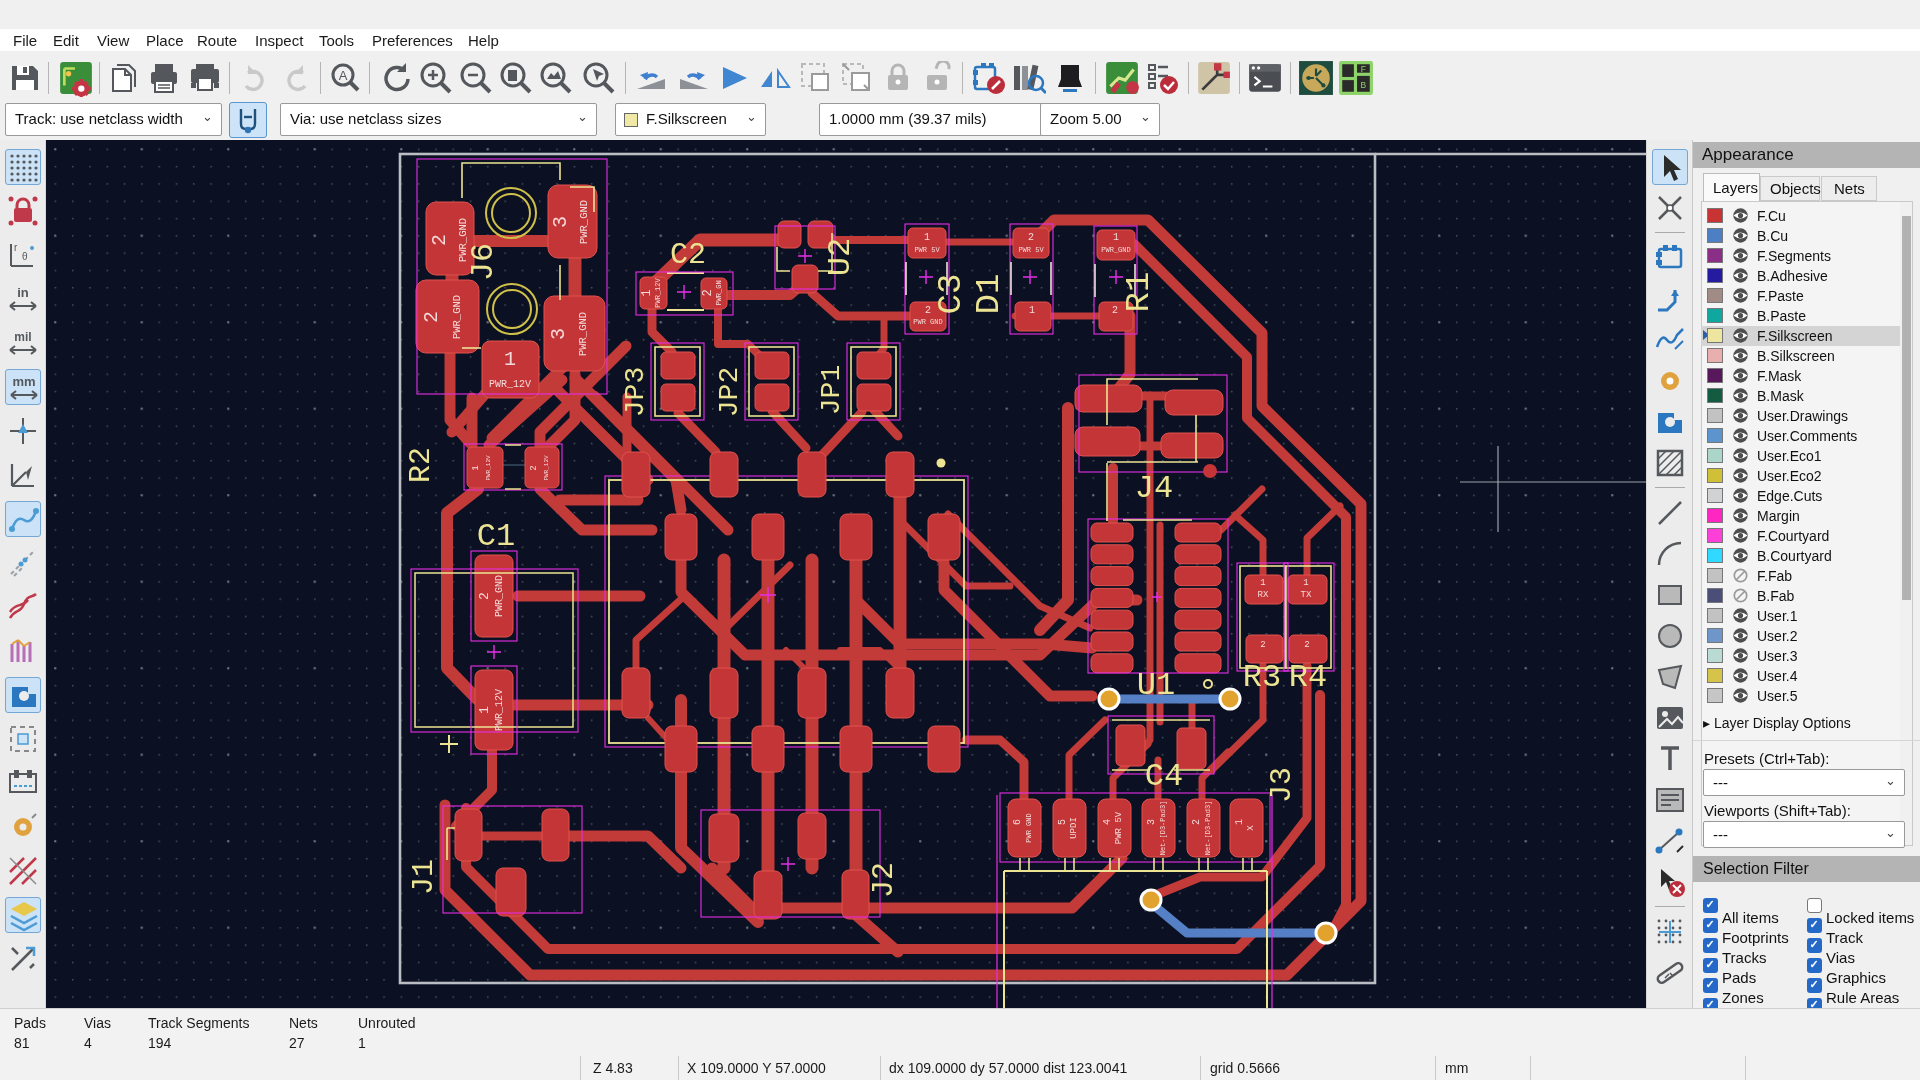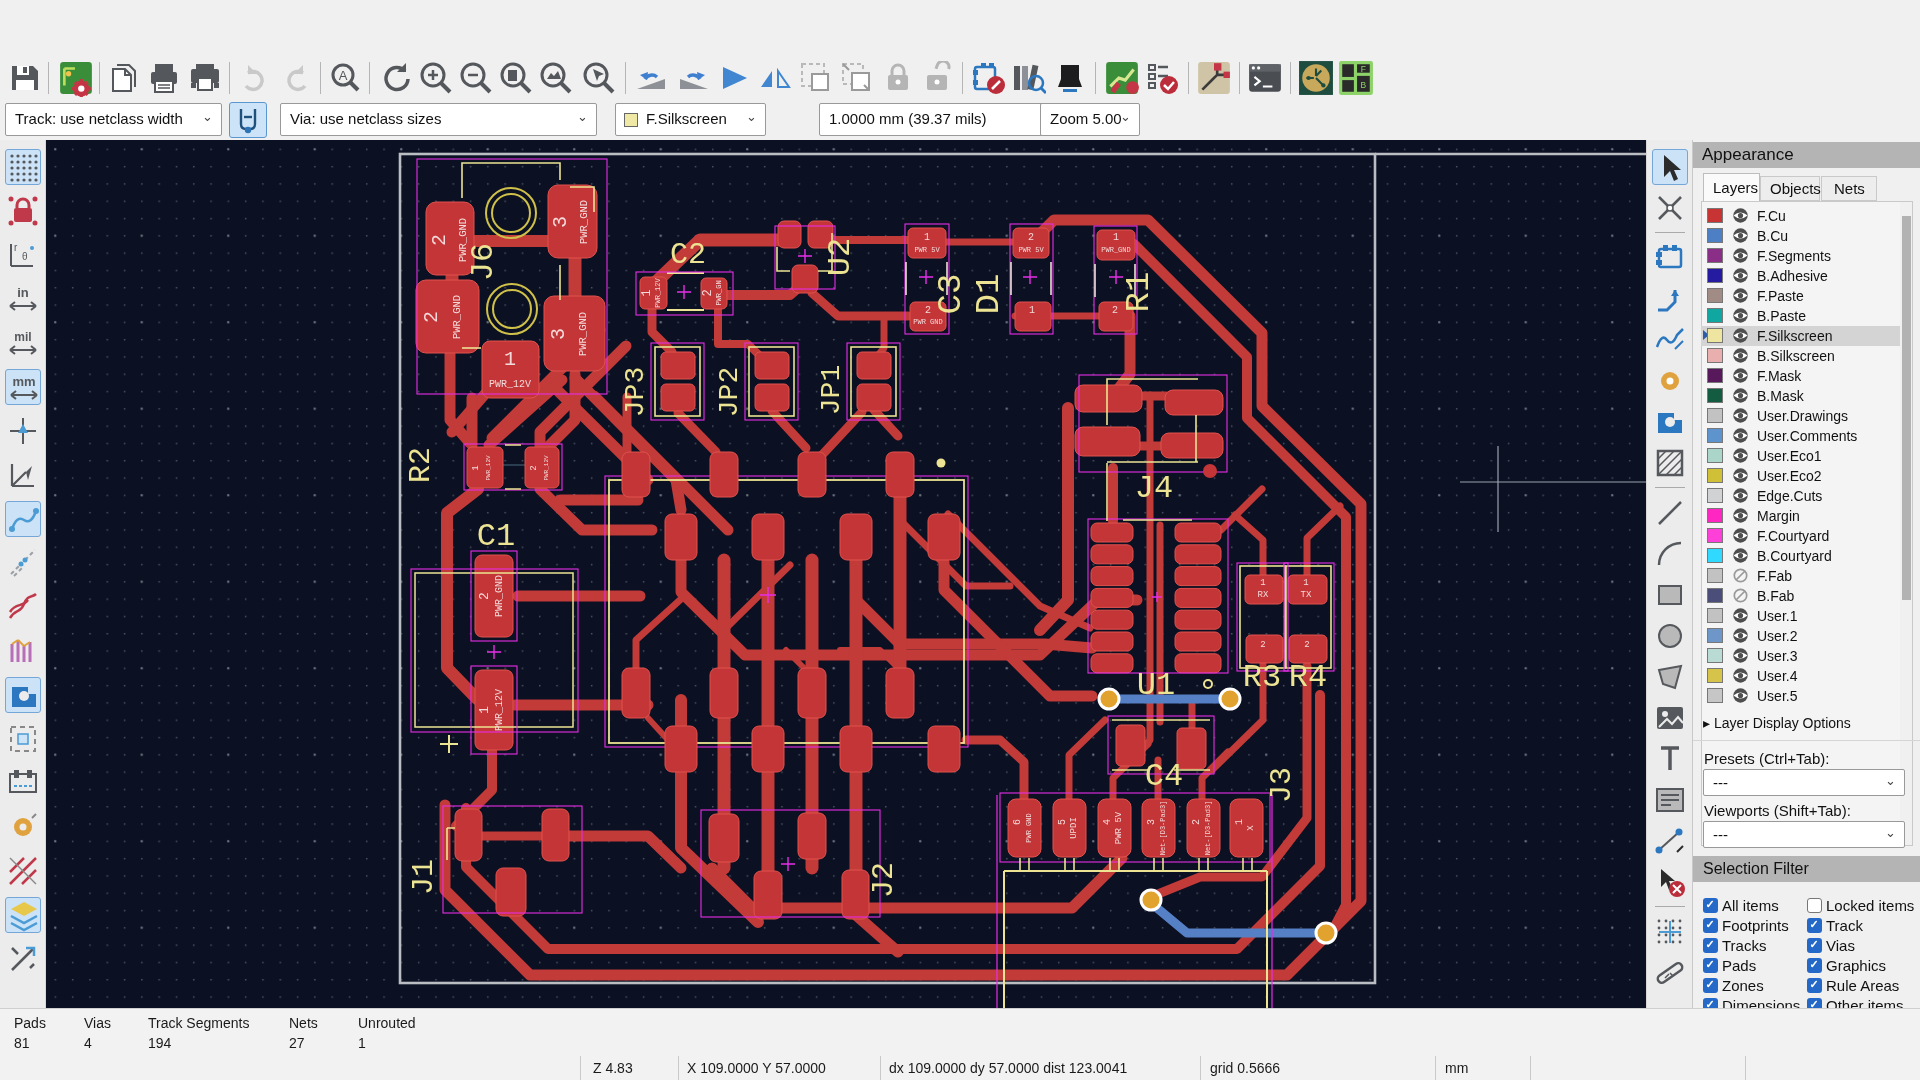--- a/index.html
+++ b/index.html
@@ -21,30 +21,41 @@
   #rtb { left:1646px; top:140px; width:46px; height:868px; background:#ececec; border-left:1px solid #d8d8d8; }
   #panel { left:1692px; top:140px; width:228px; height:868px; background:#f0f0f0; border-left:1px solid #c8c8c8; font-size:13px; color:#111; }
   .sw { position:absolute; width:16px; height:15px; border:1px solid #777; }
   .eye { position:absolute; }
   .lname { position:absolute; font-size:14px; }
   .cbrow { position:absolute; width:110px; height:20px; }
   .cb { position:absolute; top:1px; width:15px; height:15px; border-radius:3px; background:#2569c8; }
   .cb:after { content:"\2713"; color:#fff; font-size:11px; position:absolute; left:2.5px; top:0px; font-weight:bold; }
   .cb.un { background:#fff; border:1px solid #777; }
   .cb.un:after { content:""; }
-  .cblbl { position:absolute; top:0px; font-size:15px; white-space:nowrap; }
+  .cblbl { position:absolute; top:12px; font-size:15px; white-space:nowrap; }
   #status { left:0; top:1008px; width:1920px; height:72px; background:#f2f2f2; border-top:1px solid #cfcfcf; color:#1a1a1a; }
   #status .f1 { position:absolute; top:6px; font-size:14px; }
   #status .f2 { position:absolute; top:26px; font-size:14px; }
   #status .f3 { position:absolute; top:51px; font-size:14px; }
   .ssep { position:absolute; top:47px; width:1px; height:25px; background:#c9c9c9; }
 </style>
 </head>
 <body>
 <div id="root">
+  <div id="menubar" class="abs">
+    <span style="left:13px">File</span>
+      <span style="left:53px">Edit</span>
+      <span style="left:97px">View</span>
+    <span style="left:146px">Place</span>
+      <span style="left:197px">Route</span>
+      <span style="left:255px">Inspect</span>
+    <span style="left:319px">Tools</span>
+      <span style="left:372px">Preferences</span>
+      <span style="left:468px">Help</span>
+  </div>
   <div id="tb1" class="abs">
       <svg class="abs" style="left:8px;top:10px" width="34" height="34" viewBox="0 0 34 34">
         <path d="M4 5 h21 l5 5 v19 h-26 z" fill="#54575b"></path>
         <rect x="9" y="5" width="12" height="9" fill="#fff"></rect>
         <rect x="15" y="6" width="4" height="6" fill="#54575b"></rect>
         <rect x="8" y="19" width="18" height="10" fill="#fff"></rect>
       </svg>
       <div class="vsep" style="left:48px;top:11px"></div>
       <svg class="abs" style="left:58px;top:8px" width="36" height="38" viewBox="0 0 34 34">
         <rect x="2" y="2" width="30" height="30" rx="3" fill="#3a8e3a"></rect>
@@ -249,21 +260,21 @@
     <svg class="abs" style="left:775px;top:103px" width="31" height="33" viewBox="0 0 31 33">
         <rect width="31" height="33" fill="#3c63b0"></rect>
         <path d="M0 33 L31 0 L12 0 L0 12 Z" fill="#c8333b"></path>
         <path d="M4 33 L31 6 L31 1 L0 32 L0 33 Z" fill="#fff"></path>
         <path d="M9 33 L31 11 L31 9 L7 33 Z" fill="#c8333b"></path>
       </svg>
     <div class="combo" style="left:819px;width:241px">
         <span class="lbl">1.0000 mm (39.37 mils)</span>
         <span class="car">⌄</span>
       </div>
-    <div class="combo" style="left:1040px;width:100px">
+    <div class="combo" style="left:1040px;width:120px">
         <span class="lbl">Zoom 5.00</span>
         <span class="car">⌄</span>
       </div>
   </div>
   <div id="ltb" class="abs">
       <div class="abs" style="left:5px;top:9px;width:36px;height:36px;background:#cbe2f7;border:1px solid #74a7d8;border-radius:3px;">
         <svg width="34" height="34" viewBox="0 0 34 34" style="position:absolute;left:1px;top:1px">
           <circle cx="5" cy="5" r="1.6" fill="#55585c"></circle>
           <circle cx="5" cy="11" r="1.6" fill="#55585c"></circle>
           <circle cx="5" cy="17" r="1.6" fill="#55585c"></circle>

